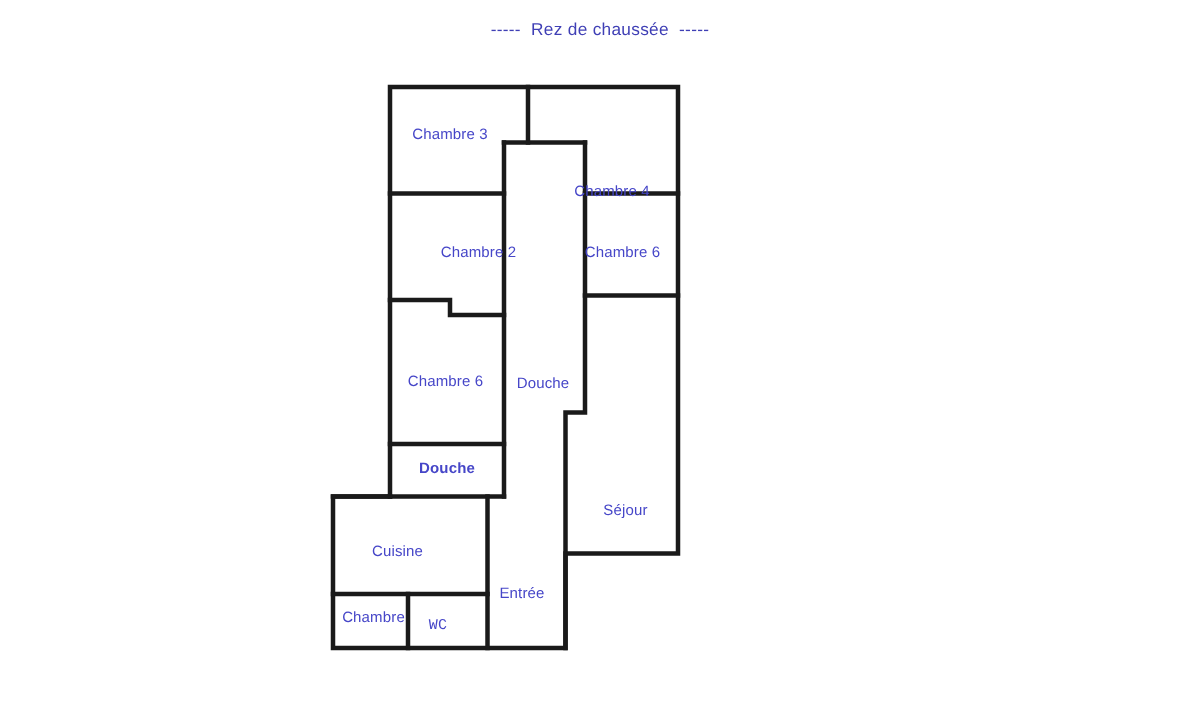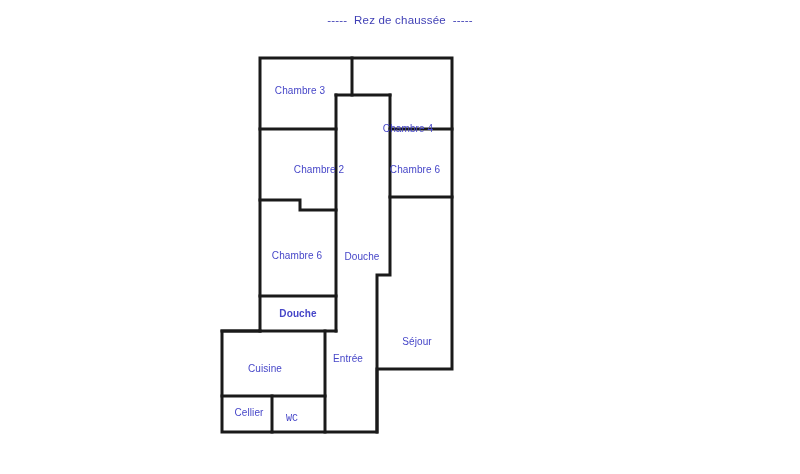--- a/index.html
+++ b/index.html
@@ -91,17 +91,17 @@
 
   <div class="room-label" style="left: 300px; top: 90px; color: rgb(70, 70, 200);">Chambre 3</div>
   <div class="room-label" style="left: 408px; top: 90px; color: rgb(70, 70, 200); margin-top: 38px;">Chambre 4</div>
   <div class="room-label" style="left: 299px; top: 169px; color: rgb(70, 70, 200); margin-left: 20px;">Chambre 2</div>
   <div class="room-label" style="left: 415px; top: 169px; color: rgb(70, 70, 200);">Chambre 6</div>
   <div class="room-label" style="left: 297px; top: 255px; color: rgb(70, 70, 200);">Chambre 6</div>
   <div class="room-label" style="left: 362px; top: 256px; color: rgb(70, 70, 200);">Douche</div>
   <div class="room-label" style="left: 417px; top: 293px; color: rgb(70, 70, 200); margin-top: 48px;">Séjour</div>
   <div class="room-label" style="left: 298px; top: 313px; color: rgb(70, 70, 200); font-weight: bold;">Douche</div>
   <div class="room-label" style="left: 265px; top: 368px; color: rgb(70, 70, 200); text-align: right;">Cuisine</div>
-  <div class="room-label" style="left: 348px; top: 358px; color: rgb(70, 70, 200);">Entrée</div>
-  <div class="room-label" style="left: 249px; top: 412px; color: rgb(70, 70, 200);">Cellier</div>
+  <div class="room-label" style="left: 348px; top: 396px; color: rgb(70, 70, 200);">Entrée</div>
+  <div class="room-label" style="left: 249px; top: 412px; color: rgb(70, 70, 200);">Chambre</div>
   <div class="room-label" style="left: 292px; top: 418px; color: rgb(70, 70, 200); font-family: Liberation Mono, monospace;">WC</div>
 
 </div>
 
 </body></html>

